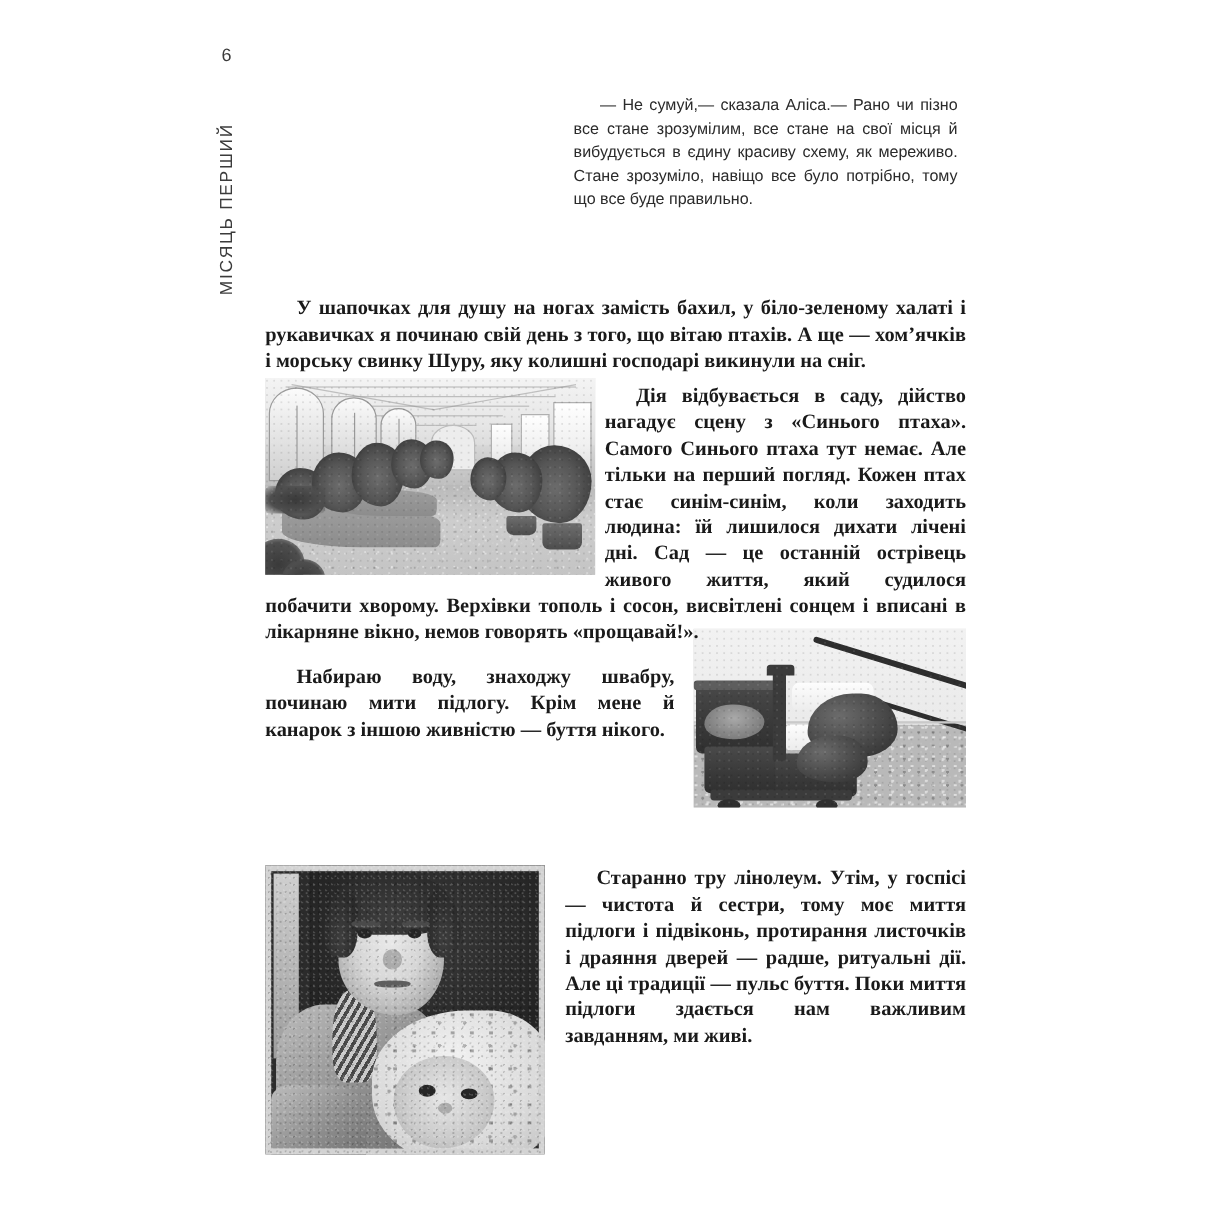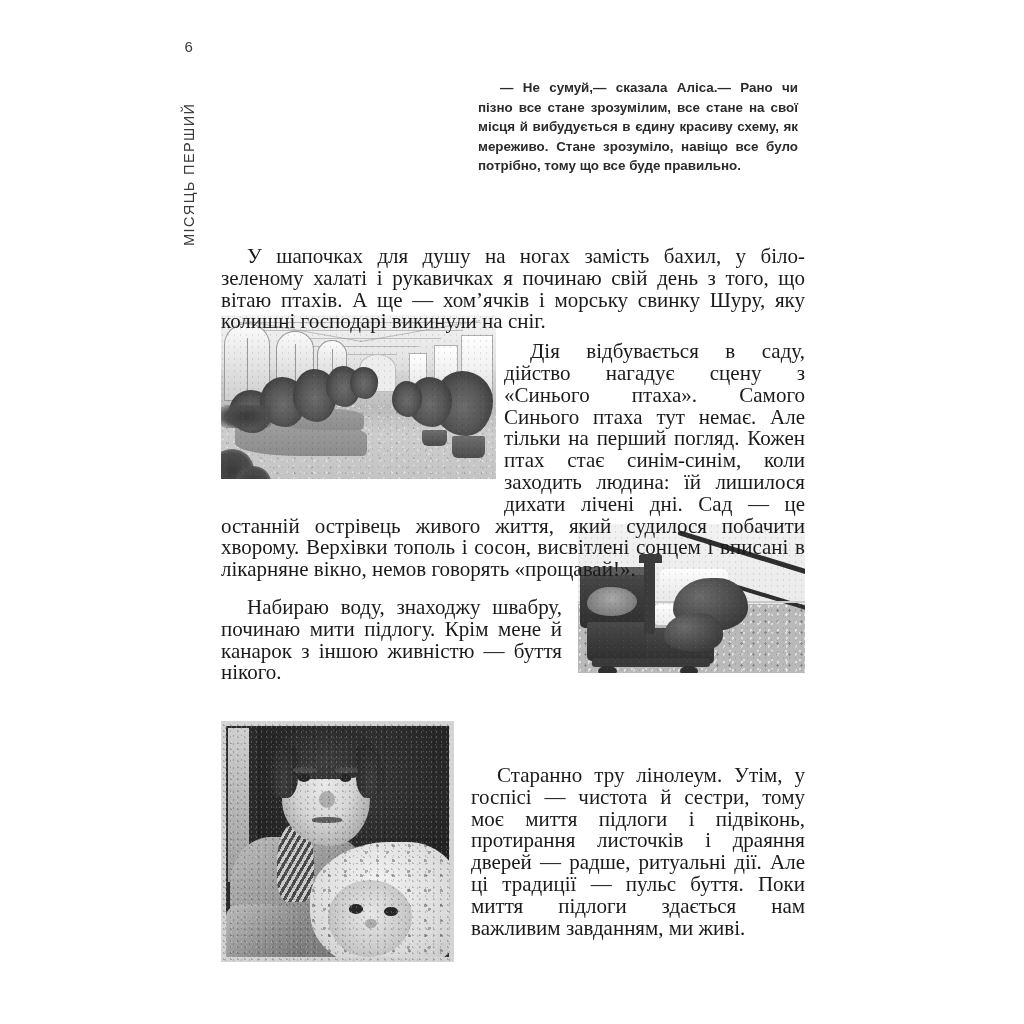--- a/index.html
+++ b/index.html
@@ -61,45 +61,45 @@
     font-family: "Liberation Sans", "DejaVu Sans", sans-serif;
     font-size: 13.4px;
     line-height: 19.6px;
     color: #2b2b2b;
     text-align: justify;
     text-justify: inter-word;
   }
   #epigraph-text {
     text-indent: 22px;
     margin: 0;
-    font-weight: bold;
   }
   #epigraph-source {
     margin: 8px 0 0 0;
     text-align: right;
     font-style: italic;
     font-size: 13.4px;
     color: #2b2b2b;
   }
 
   
   #column {
     position: absolute;
     left: 221px;
     top: 246px;
     width: 584px;
   }
   .para {
     margin: 0;
-    font-size: 21px;
+    font-size: 17px;
     line-height: 21.8px;
     text-align: justify;
     text-justify: inter-word;
     text-indent: 26px;
     hyphens: manual;
+    font-weight: bold;
   }
   .spacer-sm { height: 8px; }
 
   
   .figure {
     position: absolute;
     overflow: hidden;
     background: #d8d8d8;
   }
   #fig-garden  { left: 221px; top: 315px; width: 275px; height: 164px; }

